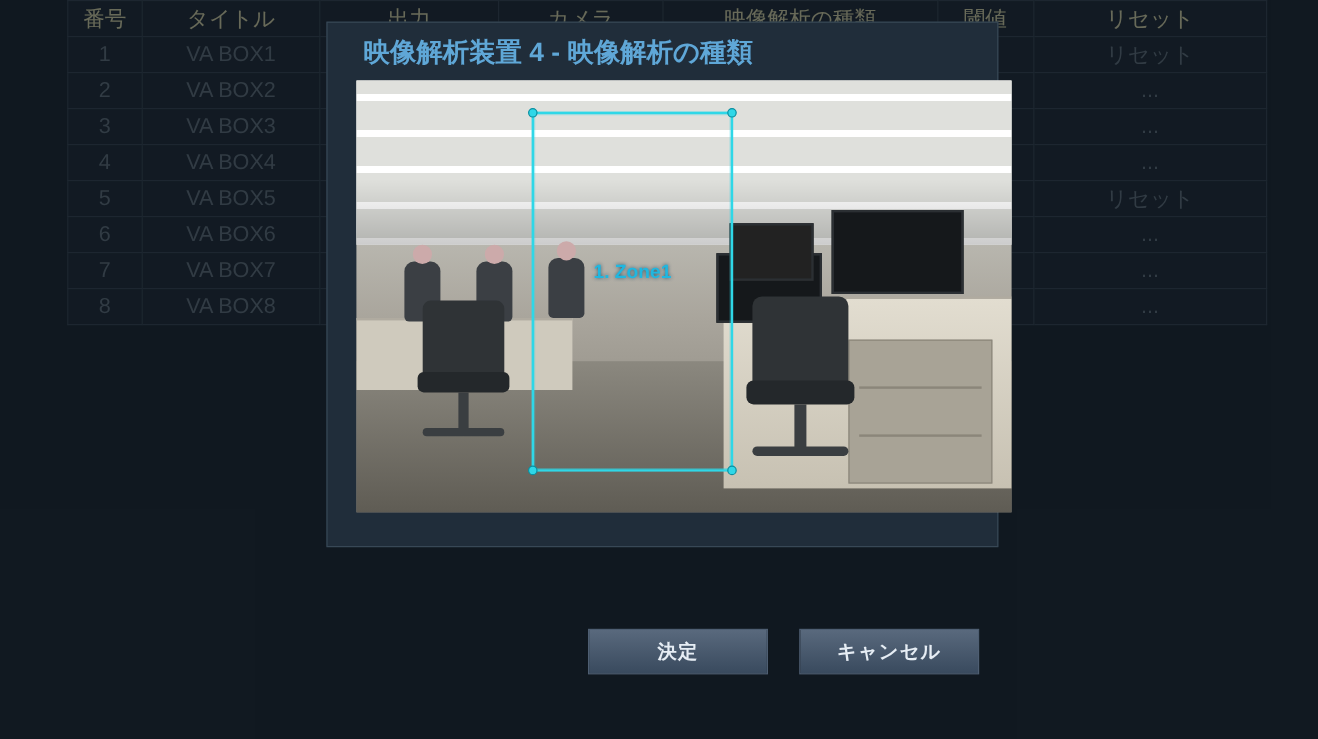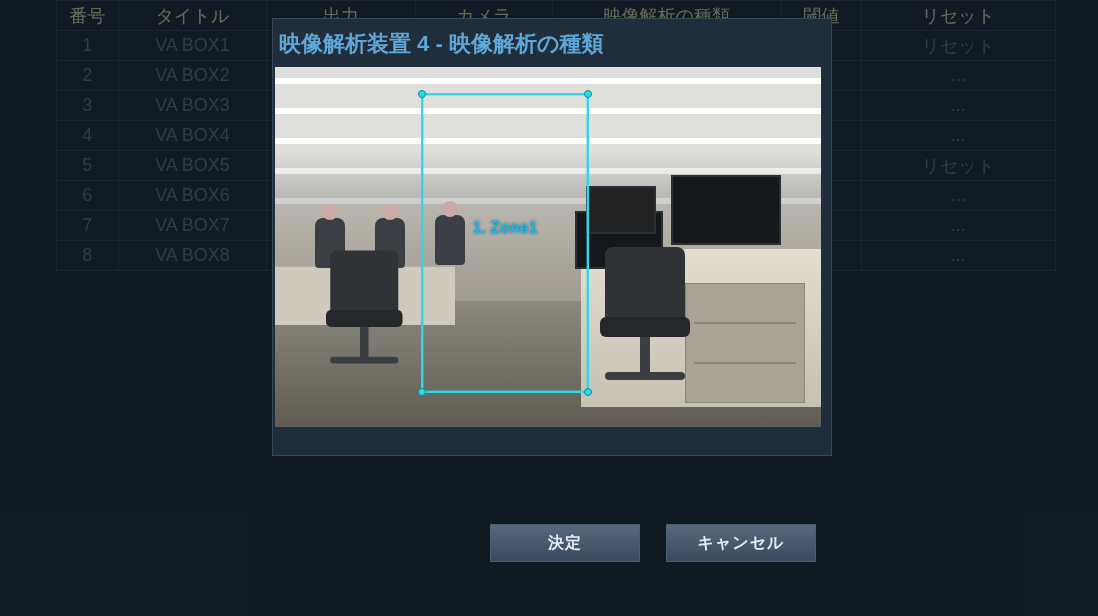--- a/index.html
+++ b/index.html
@@ -49,21 +49,21 @@
     background: rgba(10,15,20,0.55);
   }
 
   
   .dialog {
     position: absolute;
     left: 272px; top: 18px;
     width: 560px;
     background: #202d3a;
     border: 1px solid #384856;
-    padding: 8px 8px 16px 0;
+    padding: 8px 8px 16px 24px;
   }
   .dialog-title {
     color: #5fa7d7;
     font-size: 22px;
     font-weight: bold;
     padding: 2px 4px 8px 6px;
   }
 
   
   .preview {

